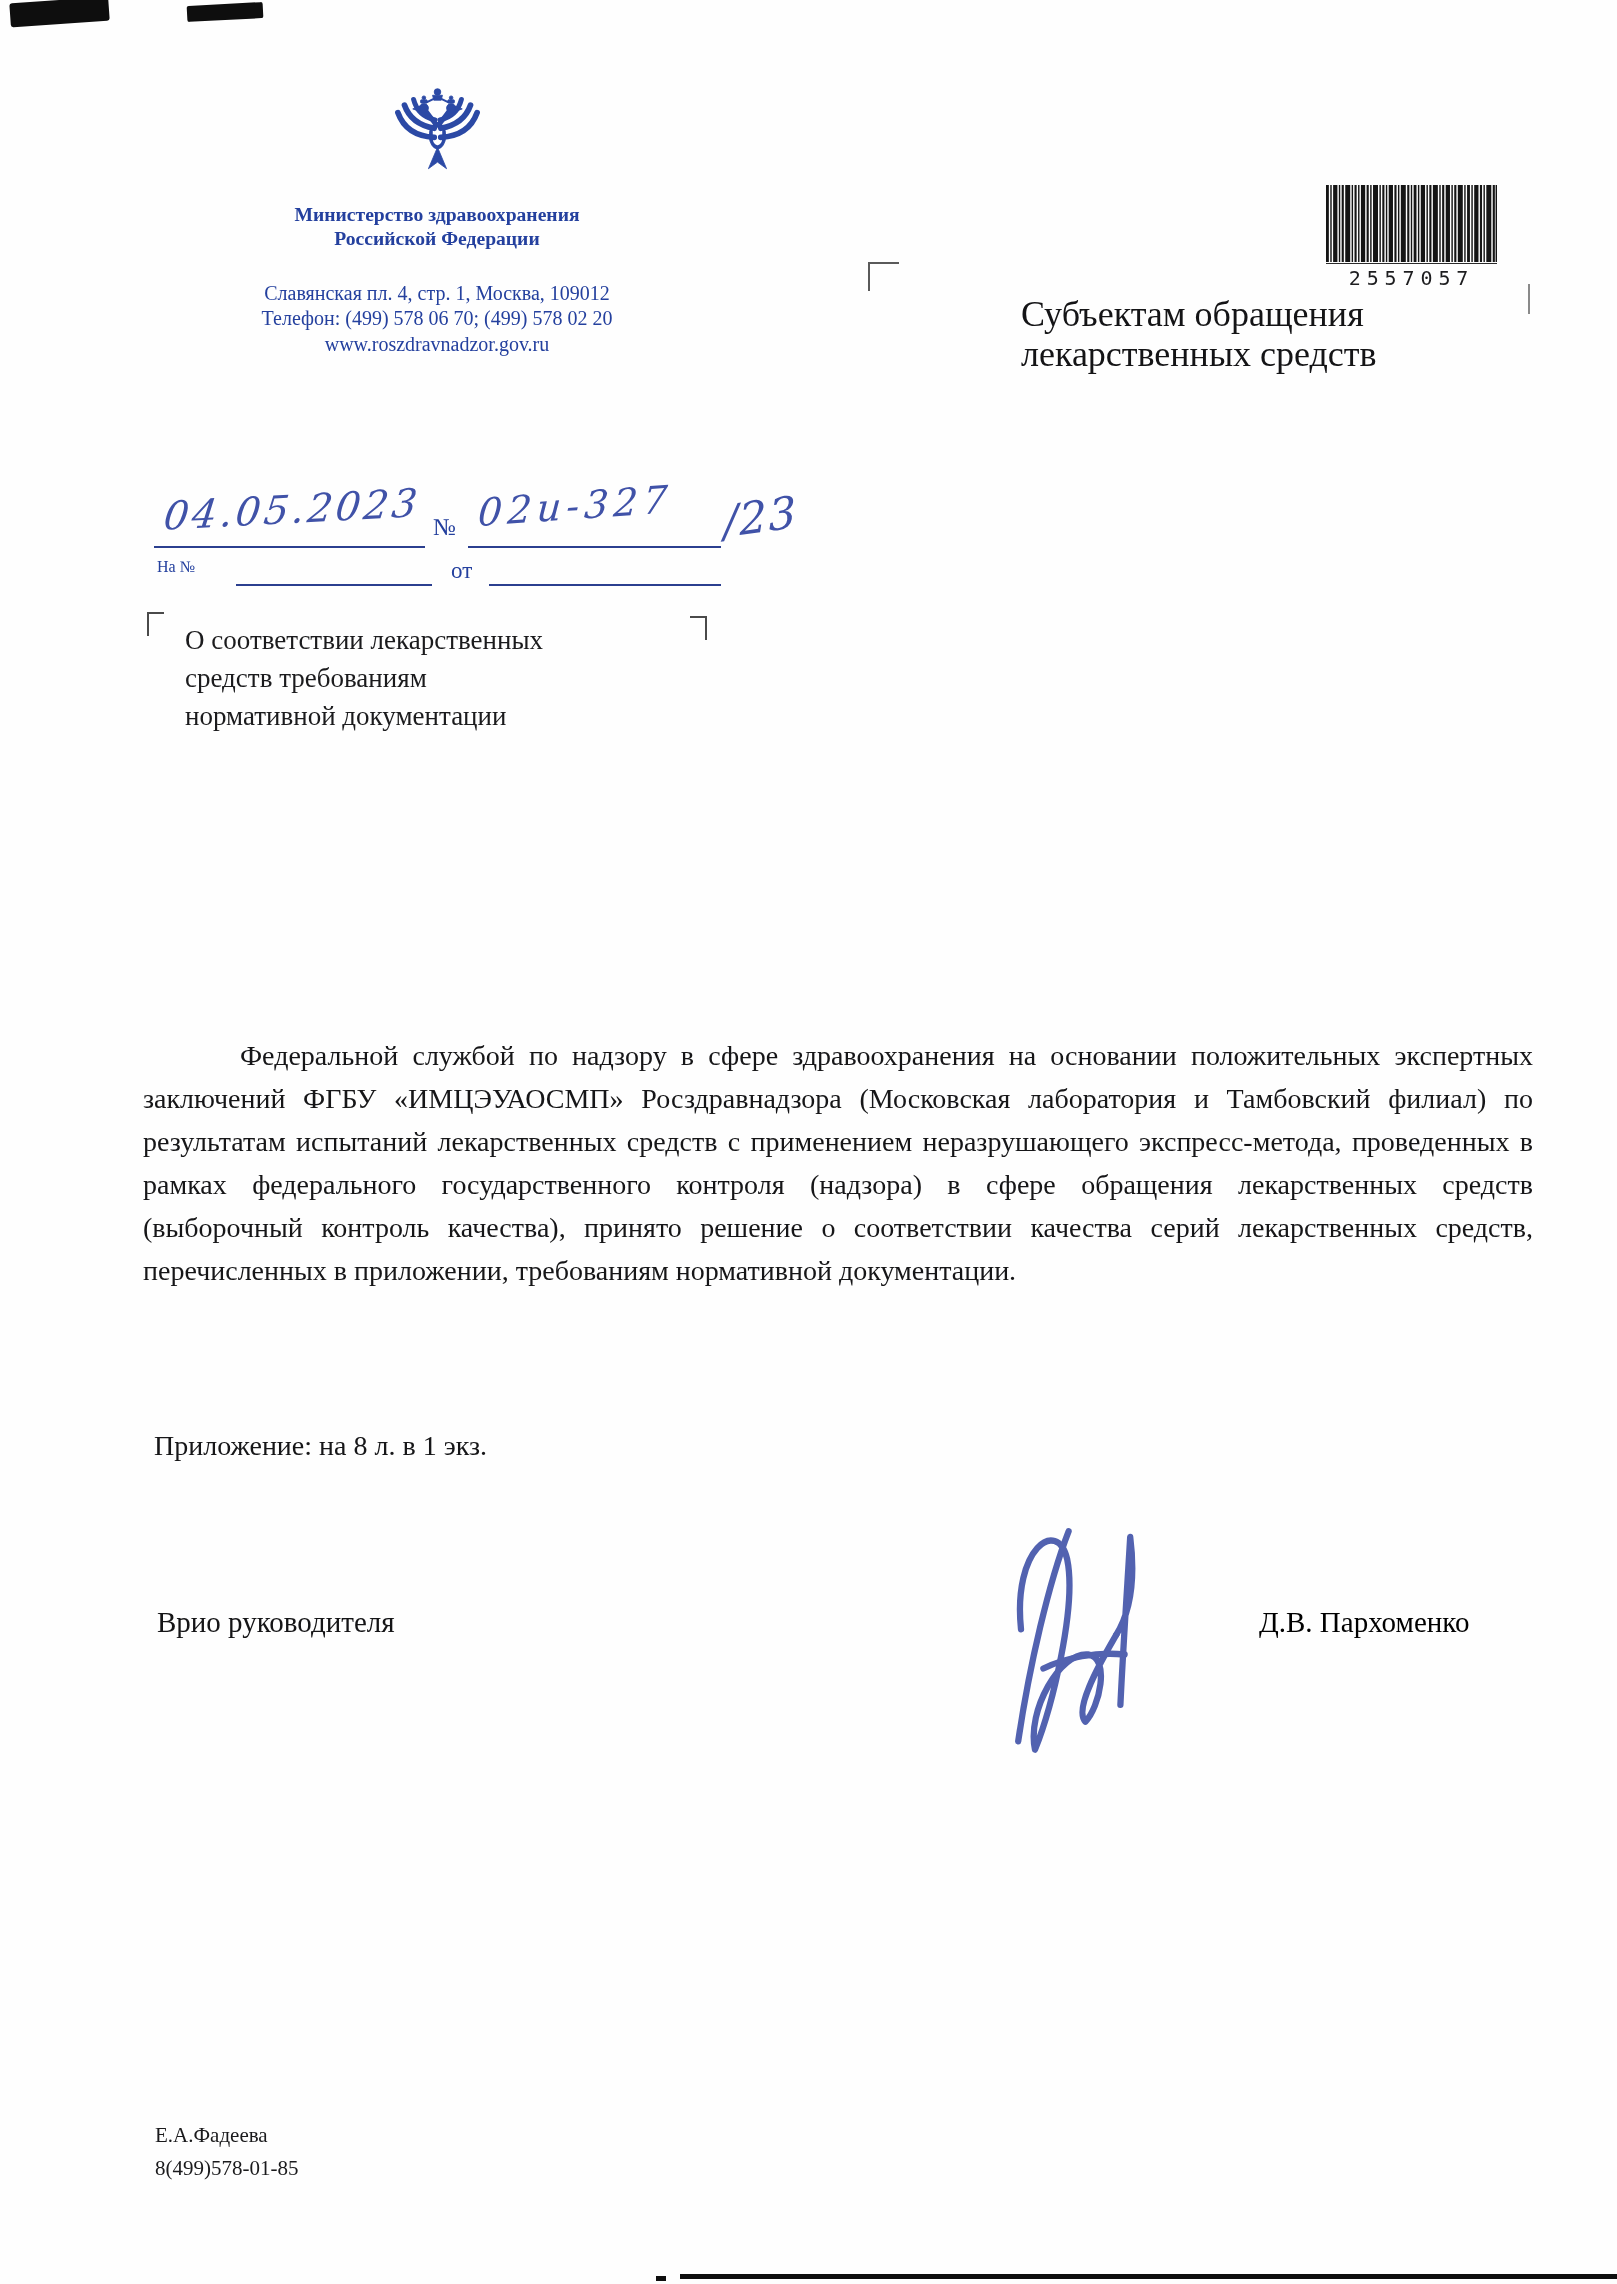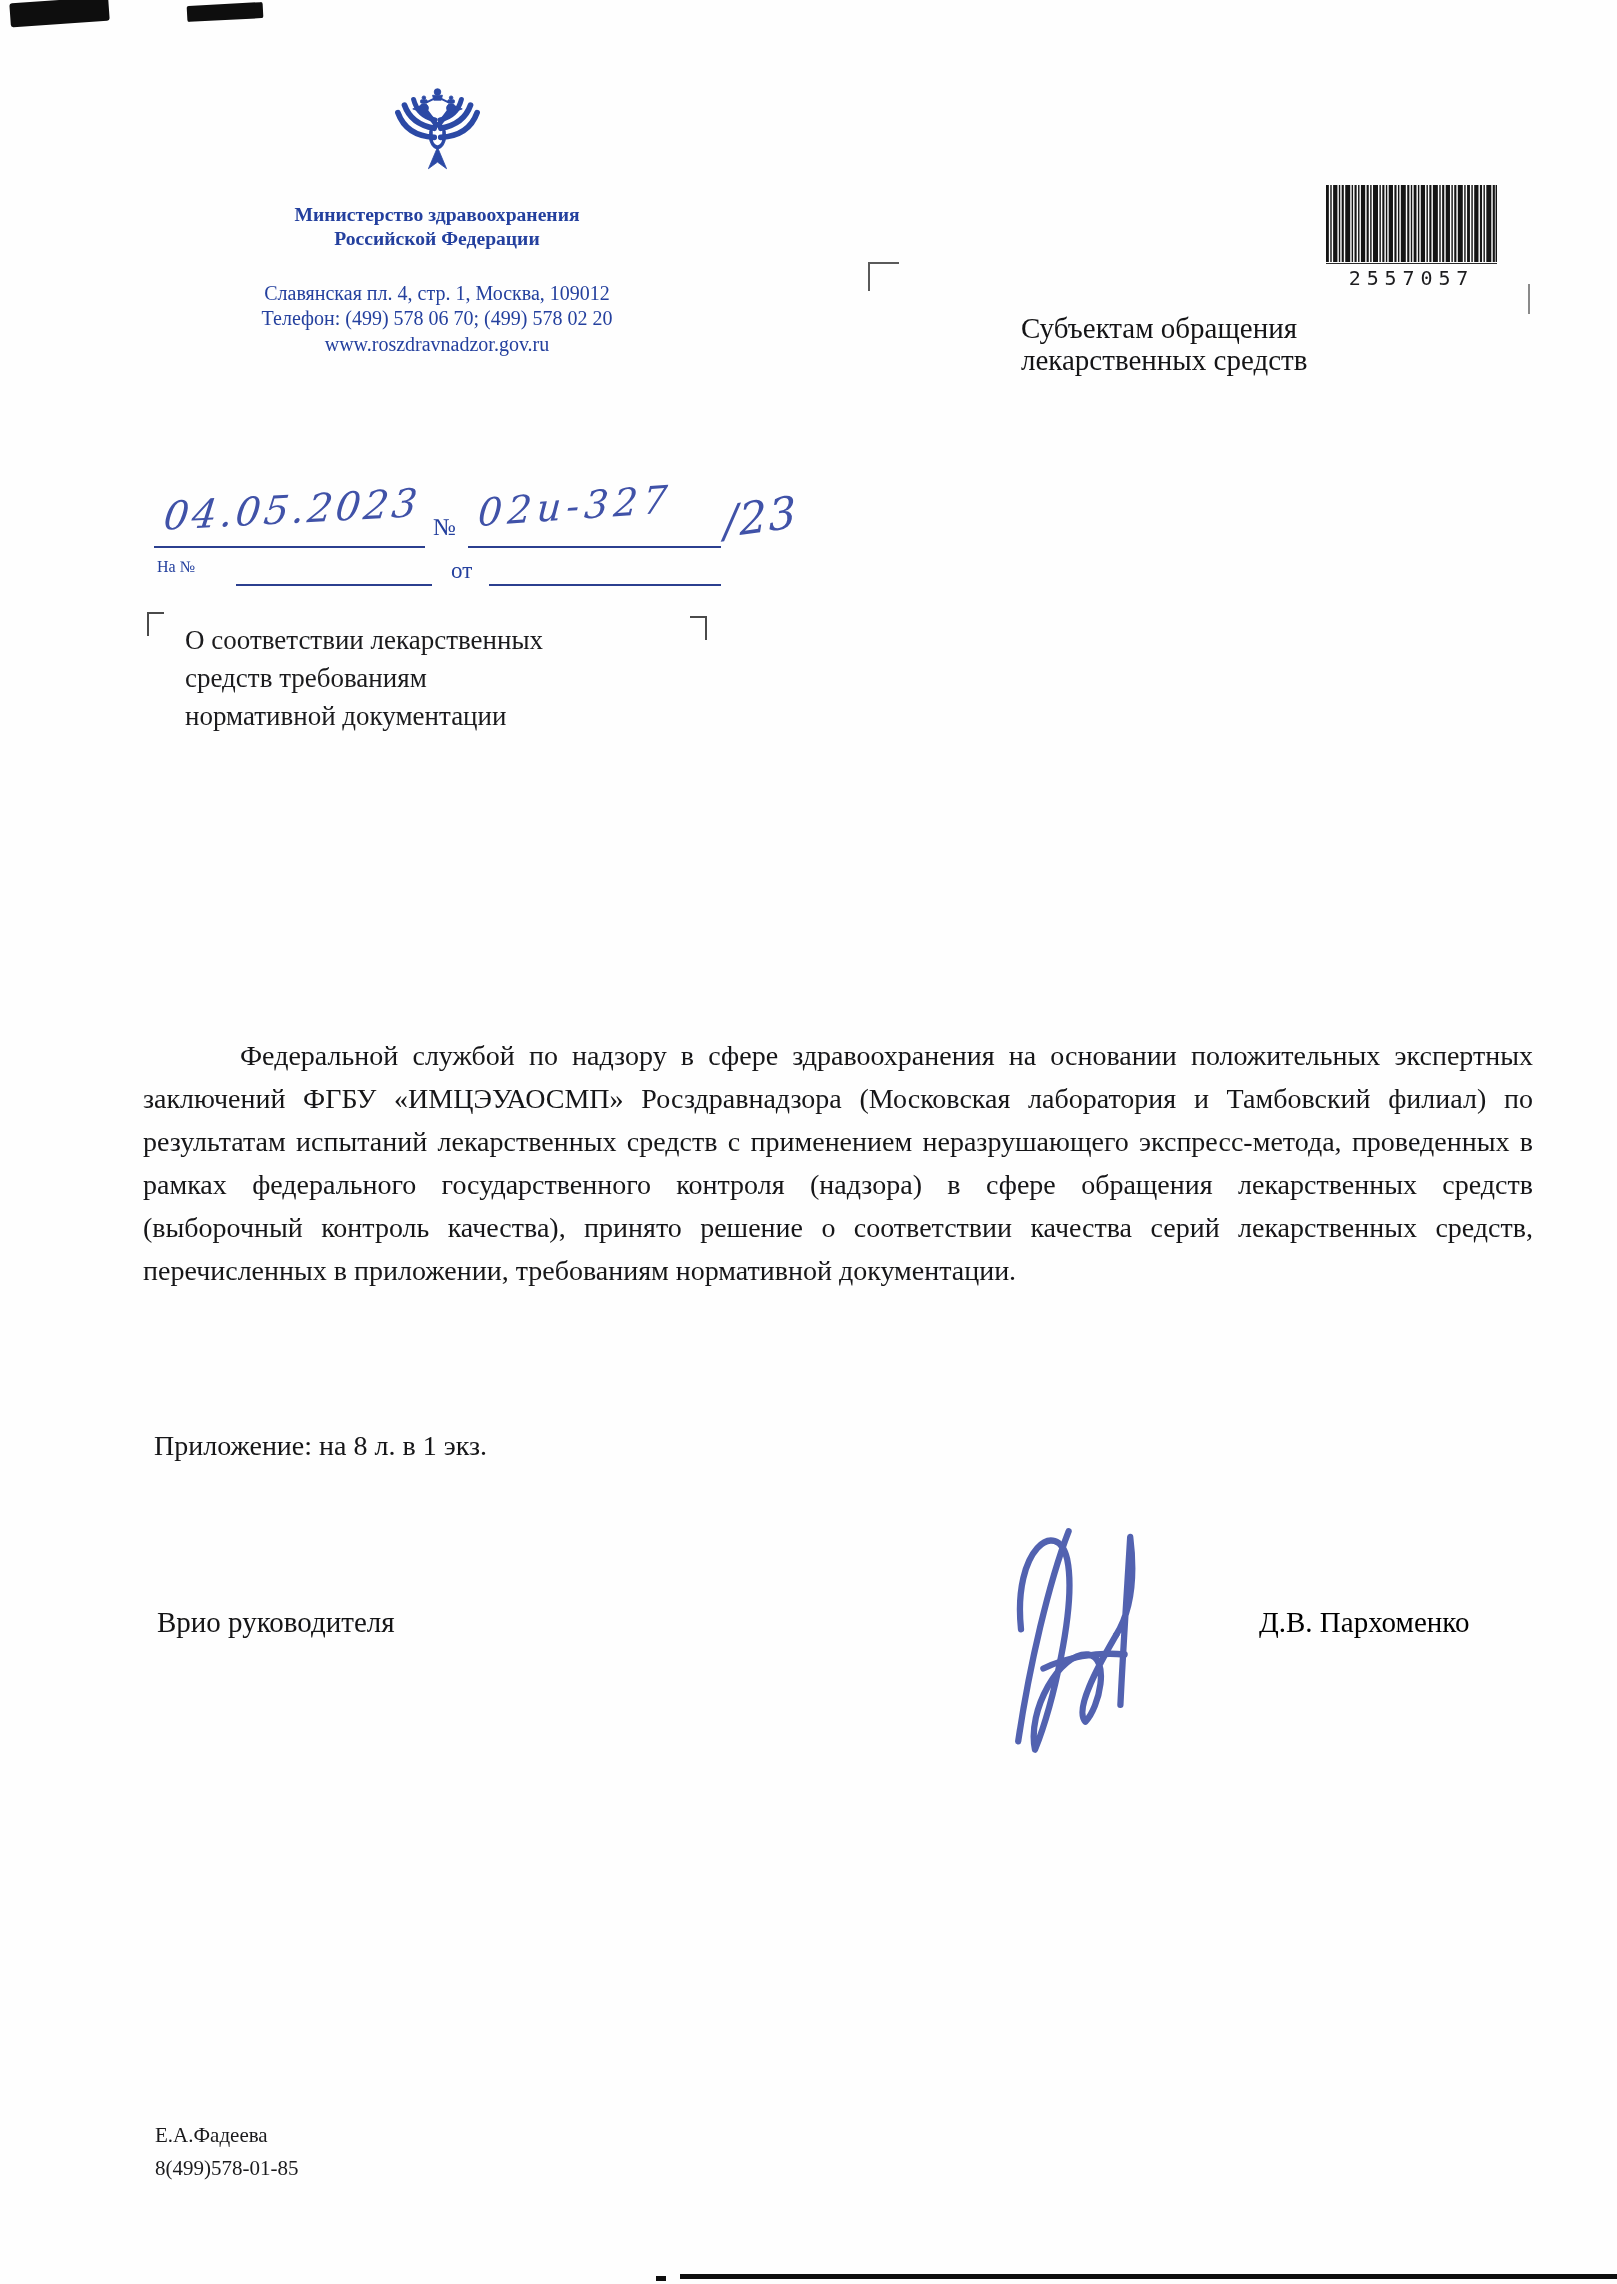--- a/index.html
+++ b/index.html
@@ -30,21 +30,21 @@
   #reply-from-label { position:absolute; left:451px; top:558px; font-size:23px; color:#24409e; }
   #reply-line2      { position:absolute; left:489px; top:560px; width:232px; height:26px; border-bottom:2px solid #2b3f8f; }
 
   
   #subj-corner-left  { position:absolute; left:147px; top:612px;  width:17px; height:23.5px; border-left:2px solid #4a4a4a; border-top:2px solid #4a4a4a; }
   #subj-corner-right { position:absolute; left:690px; top:616px; width:17px; height:23.5px; border-right:2px solid #4a4a4a; border-top:2px solid #4a4a4a; }
   #subject { position:absolute; left:185px; top:621px; font-size:27px; line-height:38px; white-space:pre-line; color:#1b1b1d; }
 
   
   #recipient-corner { position:absolute; left:868px; top:262px; width:31px; height:29px; border-left:2px solid #5a5a5a; border-top:2px solid #5a5a5a; }
-  #recipient { position:absolute; left:1021px; top:312px; font-size:29px; line-height:32px; white-space:pre-line; color:#141416; }
+  #recipient { position:absolute; left:1021px; top:294px; font-size:36px; line-height:40px; white-space:pre-line; color:#141416; }
 
   
   #barcode-wrap { position:absolute; left:1326px; top:145px; width:171px; text-align:center;margin-top:40px; }
   #barcode-bars { width:171px; height:77px; display:block; }
   #barcode-number { font-family:"DejaVu Sans Mono", monospace; font-size:20px; letter-spacing:5.9px; color:#1d1d1f; margin-top:1.3px; border-top:1.3px solid #2a2a2a; padding-top:1.3px; }
   #right-tick { position:absolute; left:1528px; top:284px; width:2px; height:30px; background:#8a8a8a; }
 
   
   #body-par  { position:absolute; left:143px; top:1034px; width:1390px; font-size:28px; line-height:43px; text-align:justify; text-indent:97px; color:#161618; }
   #attachment{ position:absolute; left:154px; top:1430px; font-size:28px; color:#161618; }

